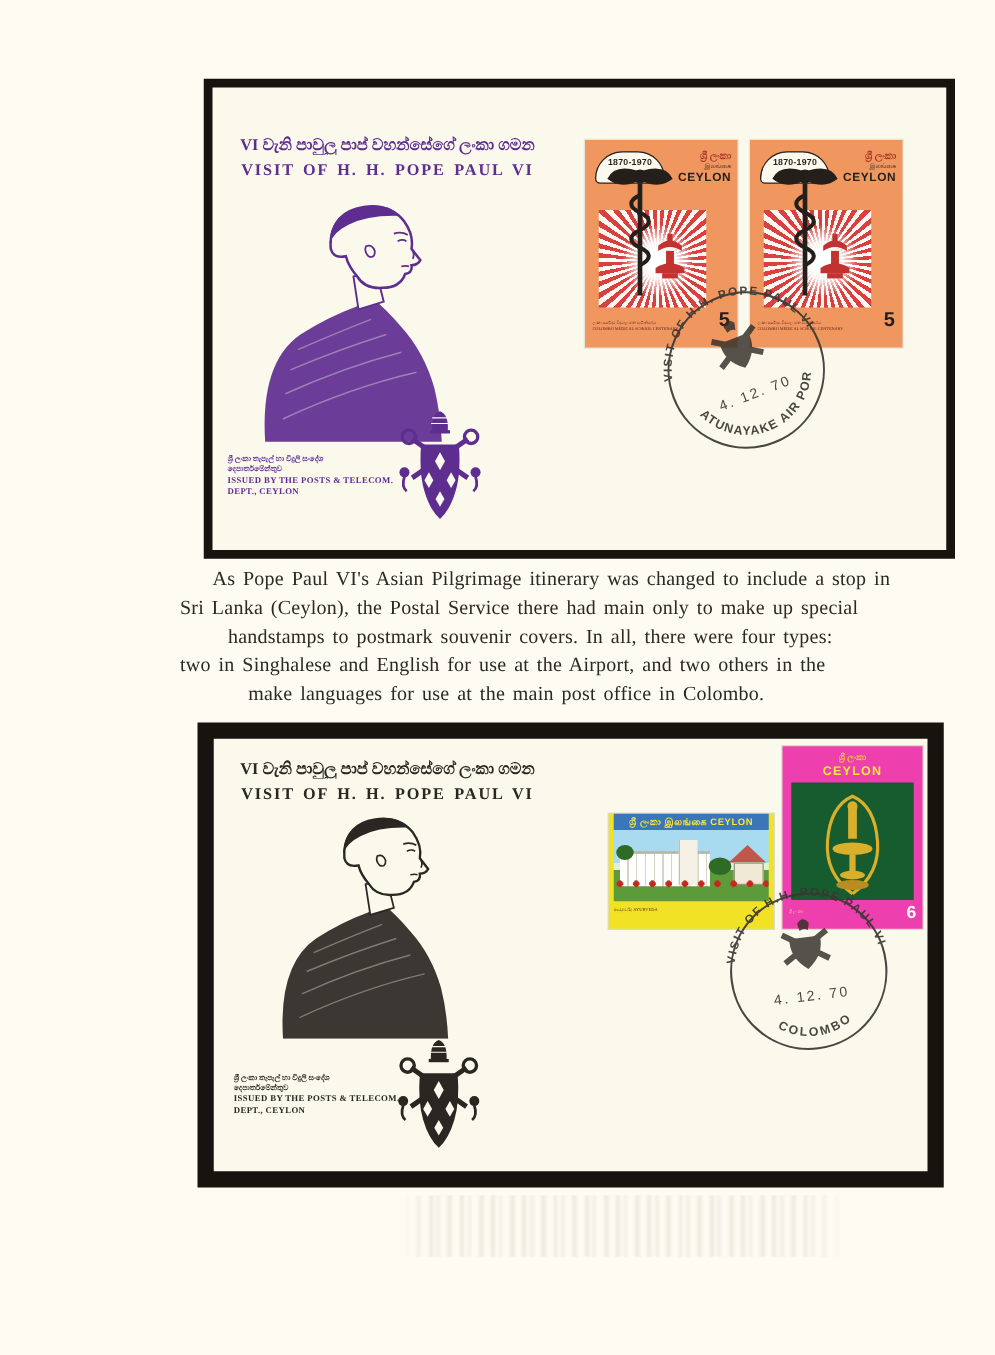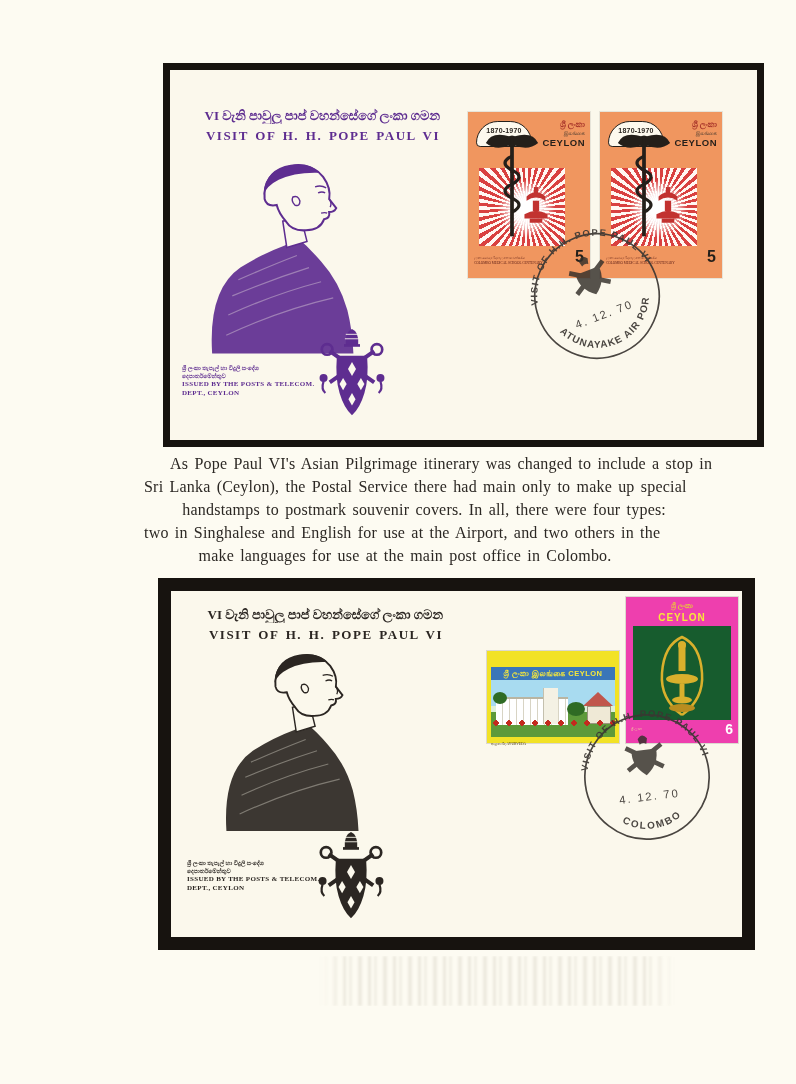--- a/index.html
+++ b/index.html
@@ -12,21 +12,21 @@
   .mount{position:absolute; background:#17130f;}
   .mount-top{left:163px; top:63px; width:601px; height:384px;}
   .mount-bottom{left:158px; top:578px; width:597px; height:372px;}
   .cover{position:absolute; background:#fbf8ec;}
   .mount-top .cover{inset:7px;}
   .mount-bottom .cover{inset:13px;}
   .ink-purple{color:#5e2d90;}
   .ink-black{color:#2b2622;}
 
   
-  .c-title{position:absolute; text-align:right;}
+  .c-title{position:absolute; text-align:center;}
   .mount-top .c-title{left:10px; top:38px; width:260px;}
   .mount-bottom .c-title{left:6px; top:16px; width:266px;}
   .t-native{font-weight:bold; font-size:13px; line-height:16px; white-space:nowrap; overflow:hidden;}
   .t-english{font-weight:bold; font-size:13px; letter-spacing:1.5px; word-spacing:2px; margin-top:4px; white-space:nowrap;}
 
   
   .c-portrait{position:absolute;}
   .mount-top .c-portrait{left:28px; top:86px; width:222px; height:198px;}
   .mount-bottom .c-portrait{left:42px; top:56px; width:208px; height:184px;}
 
@@ -79,21 +79,21 @@
   
   .caption{position:absolute; left:144px; top:452px; width:522px; font-size:16px; line-height:23px; color:#2c2824; word-spacing:2px; letter-spacing:.2px;}
   .caption div{white-space:nowrap;}
   .cap-l1{padding-left:26px;}
   .cap-l3{text-align:right;}
   .cap-l5{text-align:center;}
   .cap-l6{margin-top:11px; text-align:center;}
 
   
   .bl-stamp{position:absolute; left:316px; top:60px; width:132px; height:92px; background:#f2e226; box-shadow:0 0 0 1px rgba(0,0,0,.12);}
-  .bl-band{margin:16px 4px 0; height:13px; background:#3a76b8; color:#f7e83a;
+  .bl-band{margin:0 4px 0; height:13px; background:#3a76b8; color:#f7e83a;
     font-family:"Liberation Sans",sans-serif; font-size:7.5px; font-weight:bold;
     text-align:center; line-height:13px; letter-spacing:.5px; white-space:nowrap; overflow:hidden;}
   .bl-scene{margin:0 4px; height:57px; position:relative; overflow:hidden;
     background:linear-gradient(#a8dbf0 0 46%, #dff0d8 46% 56%, #5d9a3a 56% 100%);}
   .bl-building{position:absolute; left:5px; top:17px; width:72px; height:26px;
     background:repeating-linear-gradient(90deg,#ffffff 0 6px,#d8d4c4 6px 7px);
     border-top:2px solid #b9b5a2;}
   .bl-tower{position:absolute; left:52px; top:8px; width:14px; height:36px; background:#f4f1e4; border-left:1px solid #c4c0ae;}
   .bl-pavroof{position:absolute; left:92px; top:12px; width:0; height:0;
     border-left:15px solid transparent; border-right:15px solid transparent; border-bottom:14px solid #c0564c;}

